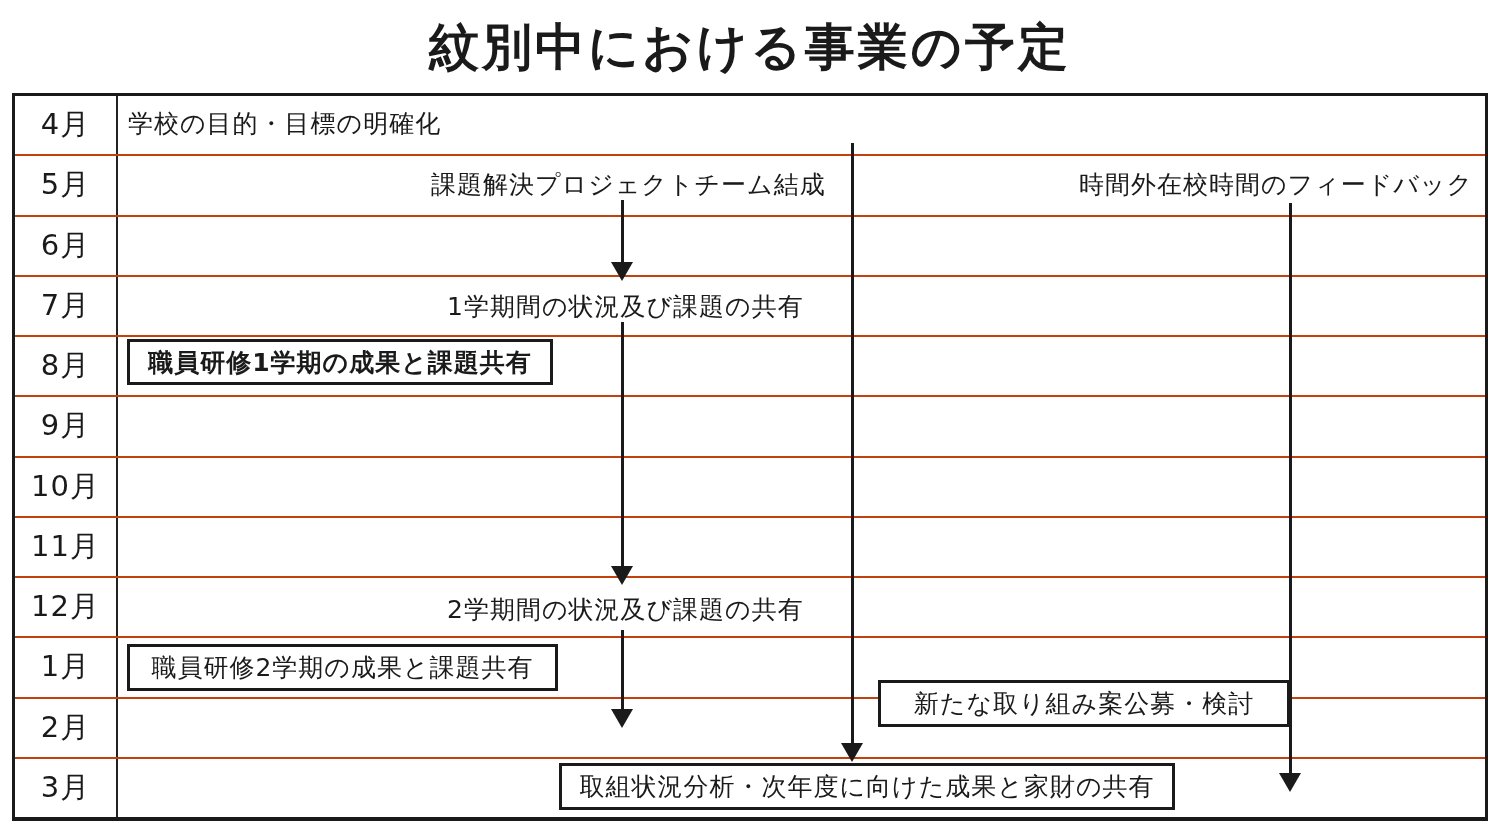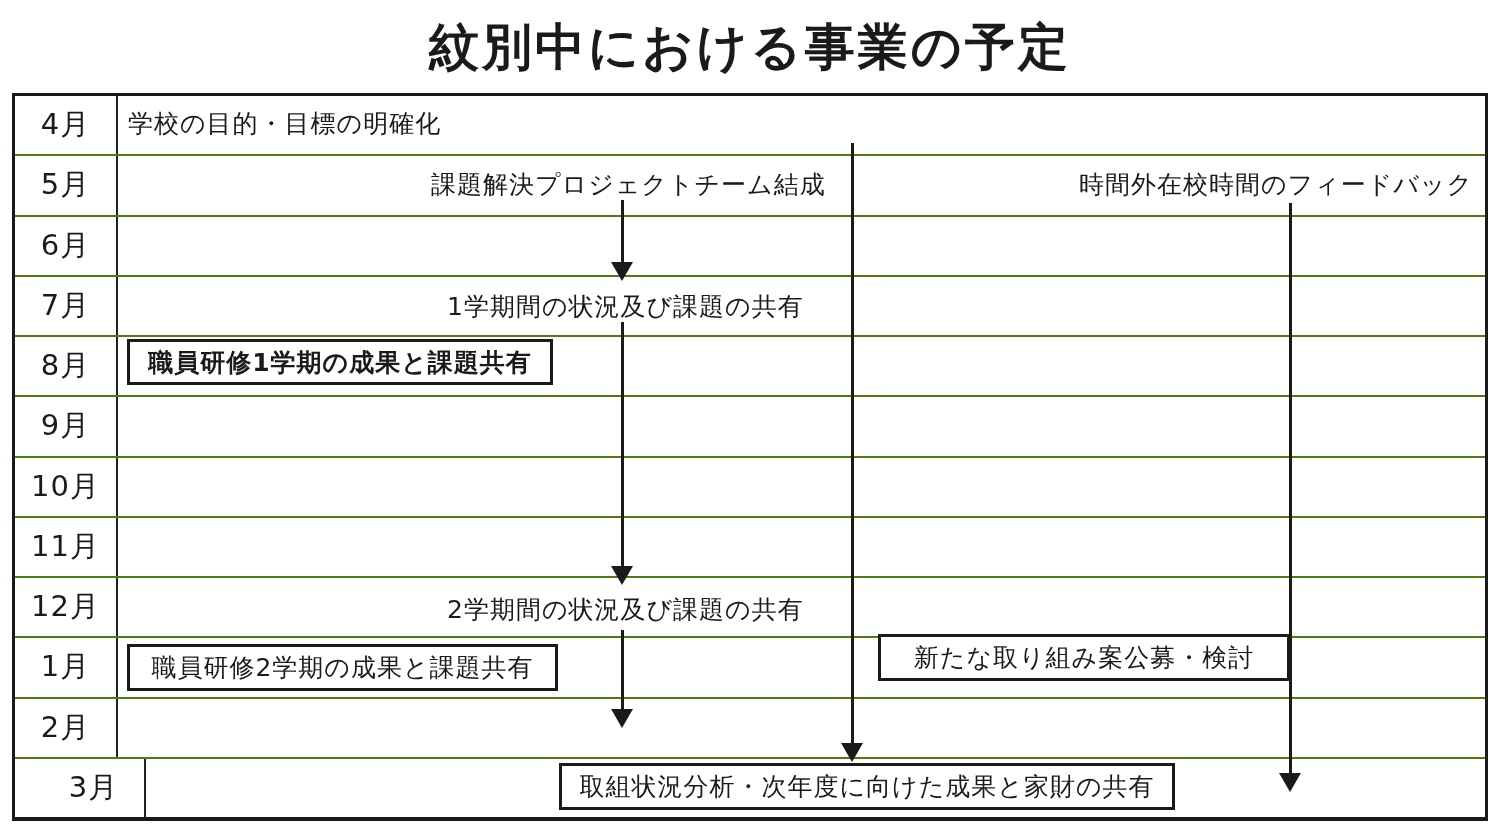--- a/index.html
+++ b/index.html
@@ -31,23 +31,23 @@
     width:1476px;height:728px;
     border:3px solid var(--ink);
     border-bottom-width:4px;
     display:flex;
     flex-direction:column;
     background:var(--bg);
   }
   .row{
     flex:1;
     display:flex;
-    border-bottom:2px solid #4d7c0f;
+    border-bottom:2px solid #c2410c;
   }
-  .row:last-child{border-bottom:none;padding-left:28px;}
+  .row:last-child{border-bottom:none;}
   .month{
     width:103px;
     border-right:2px solid #222;
     display:flex;
     align-items:center;
     justify-content:center;
     font-size:29px;
     letter-spacing:1px;
   }
   .cell{flex:1;}
@@ -172,16 +172,16 @@
   </div>
 
   <div class="evt" style="left:128px;top:107px;">学校の目的・目標の明確化</div>
   <div class="evt" style="left:431px;top:168px;">課題解決プロジェクトチーム結成</div>
   <div class="evt" style="right:27px;top:168px;">時間外在校時間のフィードバック</div>
   <div class="evt" style="left:447px;top:290px;">1学期間の状況及び課題の共有</div>
   <div class="evt" style="left:447px;top:593px;">2学期間の状況及び課題の共有</div>
 
   <div class="evtbox" style="left:127px;top:339px;width:426px;height:46px;font-weight:bold;">職員研修1学期の成果と課題共有</div>
   <div class="evtbox" style="left:127px;top:644px;width:431px;height:47px;">職員研修2学期の成果と課題共有</div>
-  <div class="evtbox" style="left:878px;top:634px;width:412px;height:47px;">新たな取り組み案公募・検討</div>
+  <div class="evtbox" style="left:878px;top:680px;width:412px;height:47px;">新たな取り組み案公募・検討</div>
   <div class="evtbox" style="left:559px;top:763px;width:616px;height:47px;">取組状況分析・次年度に向けた成果と家財の共有</div>
 
 </div>
 
 </body></html>

